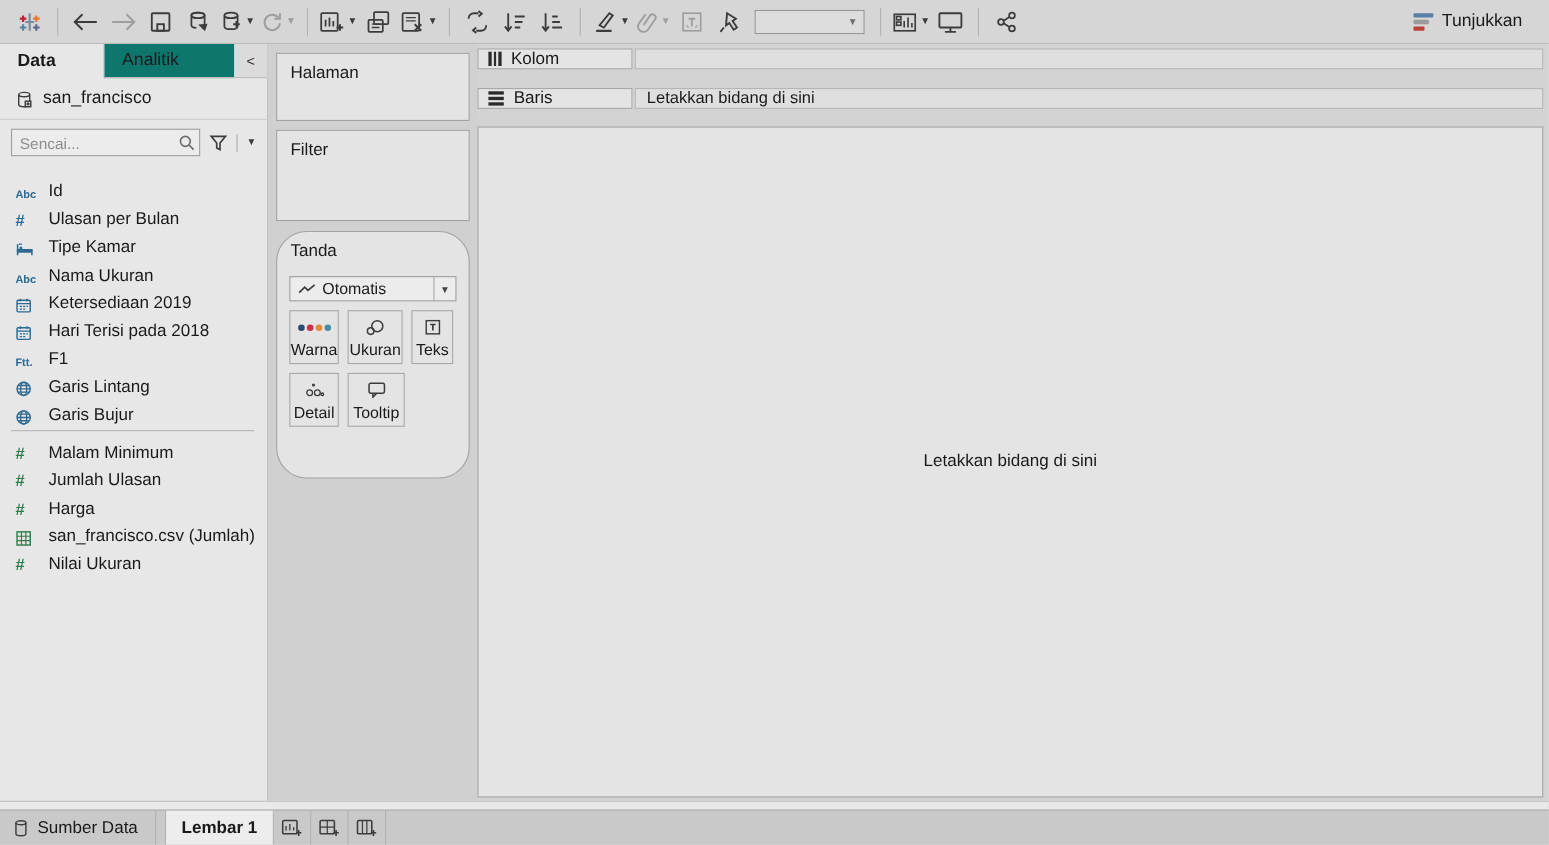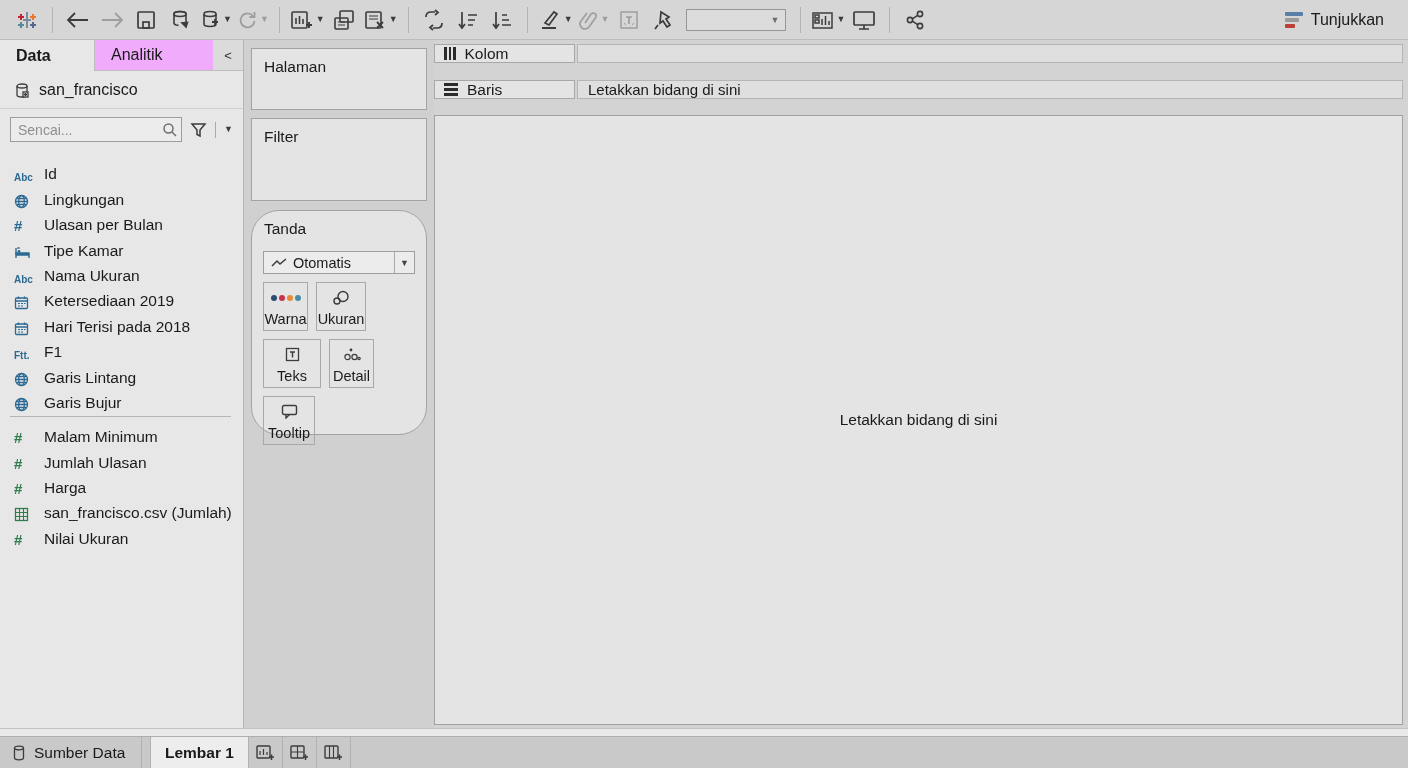--- a/index.html
+++ b/index.html
@@ -33,21 +33,21 @@
 
   
   .data-pane{
     position:absolute; left:0; top:40px; width:244px; height:688px;
     background:#e7e7e7; border-right:1px solid #b5b5b5;
   }
   .pane-tabs{ display:flex; height:31px; }
   .pane-tab{ display:flex; align-items:center; padding-left:16px; font-size:16px; }
   .pane-tab.active{ width:95px; font-weight:bold; background:#e7e7e7;
     border-right:1px solid #bdbdbd; }
-  .pane-tab.inactive{ flex:1; background:#f0abfc; border-bottom:1px solid #bdbdbd; }
+  .pane-tab.inactive{ flex:1; background:#0f766e; border-bottom:1px solid #bdbdbd; }
   .pane-collapse{ width:30px; display:flex; align-items:center; justify-content:center;
     background:#dbdbdb; border-bottom:1px solid #bdbdbd; font-size:13px; color:#333; }
   .ds-row{ display:flex; align-items:center; gap:8px; padding:10px 0 9px 14px;
     font-size:16px; border-bottom:1px solid #cfcfcf; }
   .search-row{ display:flex; align-items:center; padding:8px 8px 6px 10px; }
   .search-box{ position:relative; width:172px; }
   .search-box input{
     width:172px; height:25px; border:1px solid #9e9e9e; background:#ececec;
     font-family:"Liberation Sans",sans-serif; font-size:14px; color:#333;
     padding:0 24px 0 7px; outline:none;
@@ -337,30 +337,20 @@
 
   <div class="fields">
     <div class="field-row">
       <span class="ficon dim">
           <span class="tx">Abc</span>
         </span>
       <span class="flabel">Id</span>
     </div>
     <div class="field-row">
       <span class="ficon dim">
-        <svg width="15" height="15" viewBox="0 0 15 15" fill="none" stroke="currentColor" stroke-width="1.3">
-          <circle cx="7.5" cy="7.5" r="6"></circle>
-            <ellipse cx="7.5" cy="7.5" rx="2.8" ry="6"></ellipse>
-            <path d="M1.5 7.5h12M2.5 4.5h10M2.5 10.5h10"></path>
-          </svg>
-      </span>
-      <span class="flabel">Lingkungan</span>
-    </div>
-    <div class="field-row">
-      <span class="ficon dim">
           <span class="hash">#</span>
         </span>
       <span class="flabel">Ulasan per Bulan</span>
     </div>
     <div class="field-row">
       <span class="ficon dim">
         <svg width="17" height="14" viewBox="0 0 17 14" fill="none" stroke="currentColor" stroke-width="1.4">
           <path d="M2 2v10"></path>
             <path d="M2 9h13v3"></path>
             <path d="M2 9V7h13v2" fill="currentColor"></path>
@@ -491,21 +481,21 @@
       </div>
       <div class="mbtn" style="width:50px">
         <span class="micon">
           <svg width="18" height="16" viewBox="0 0 18 16" fill="none" stroke="#3c3c3c" stroke-width="1.4">
             <circle cx="11" cy="6.5" r="5"></circle>
               <circle cx="5" cy="11" r="3"></circle>
             </svg>
         </span>
         <span class="mlabel">Ukuran</span>
       </div>
-      <div class="mbtn" style="width:58px">
+      <div class="mbtn" style="width:38px">
         <span class="micon">
           <svg width="15" height="15" viewBox="0 0 15 15" fill="none" stroke="#3c3c3c" stroke-width="1.3">
             <rect x="1.5" y="1.5" width="12" height="12"></rect>
               <path d="M5 5h5M7.5 5v5.5" stroke-width="1.5"></path>
             </svg>
         </span>
         <span class="mlabel">Teks</span>
       </div>
       <div class="mbtn" style="width:45px">
         <span class="micon">

